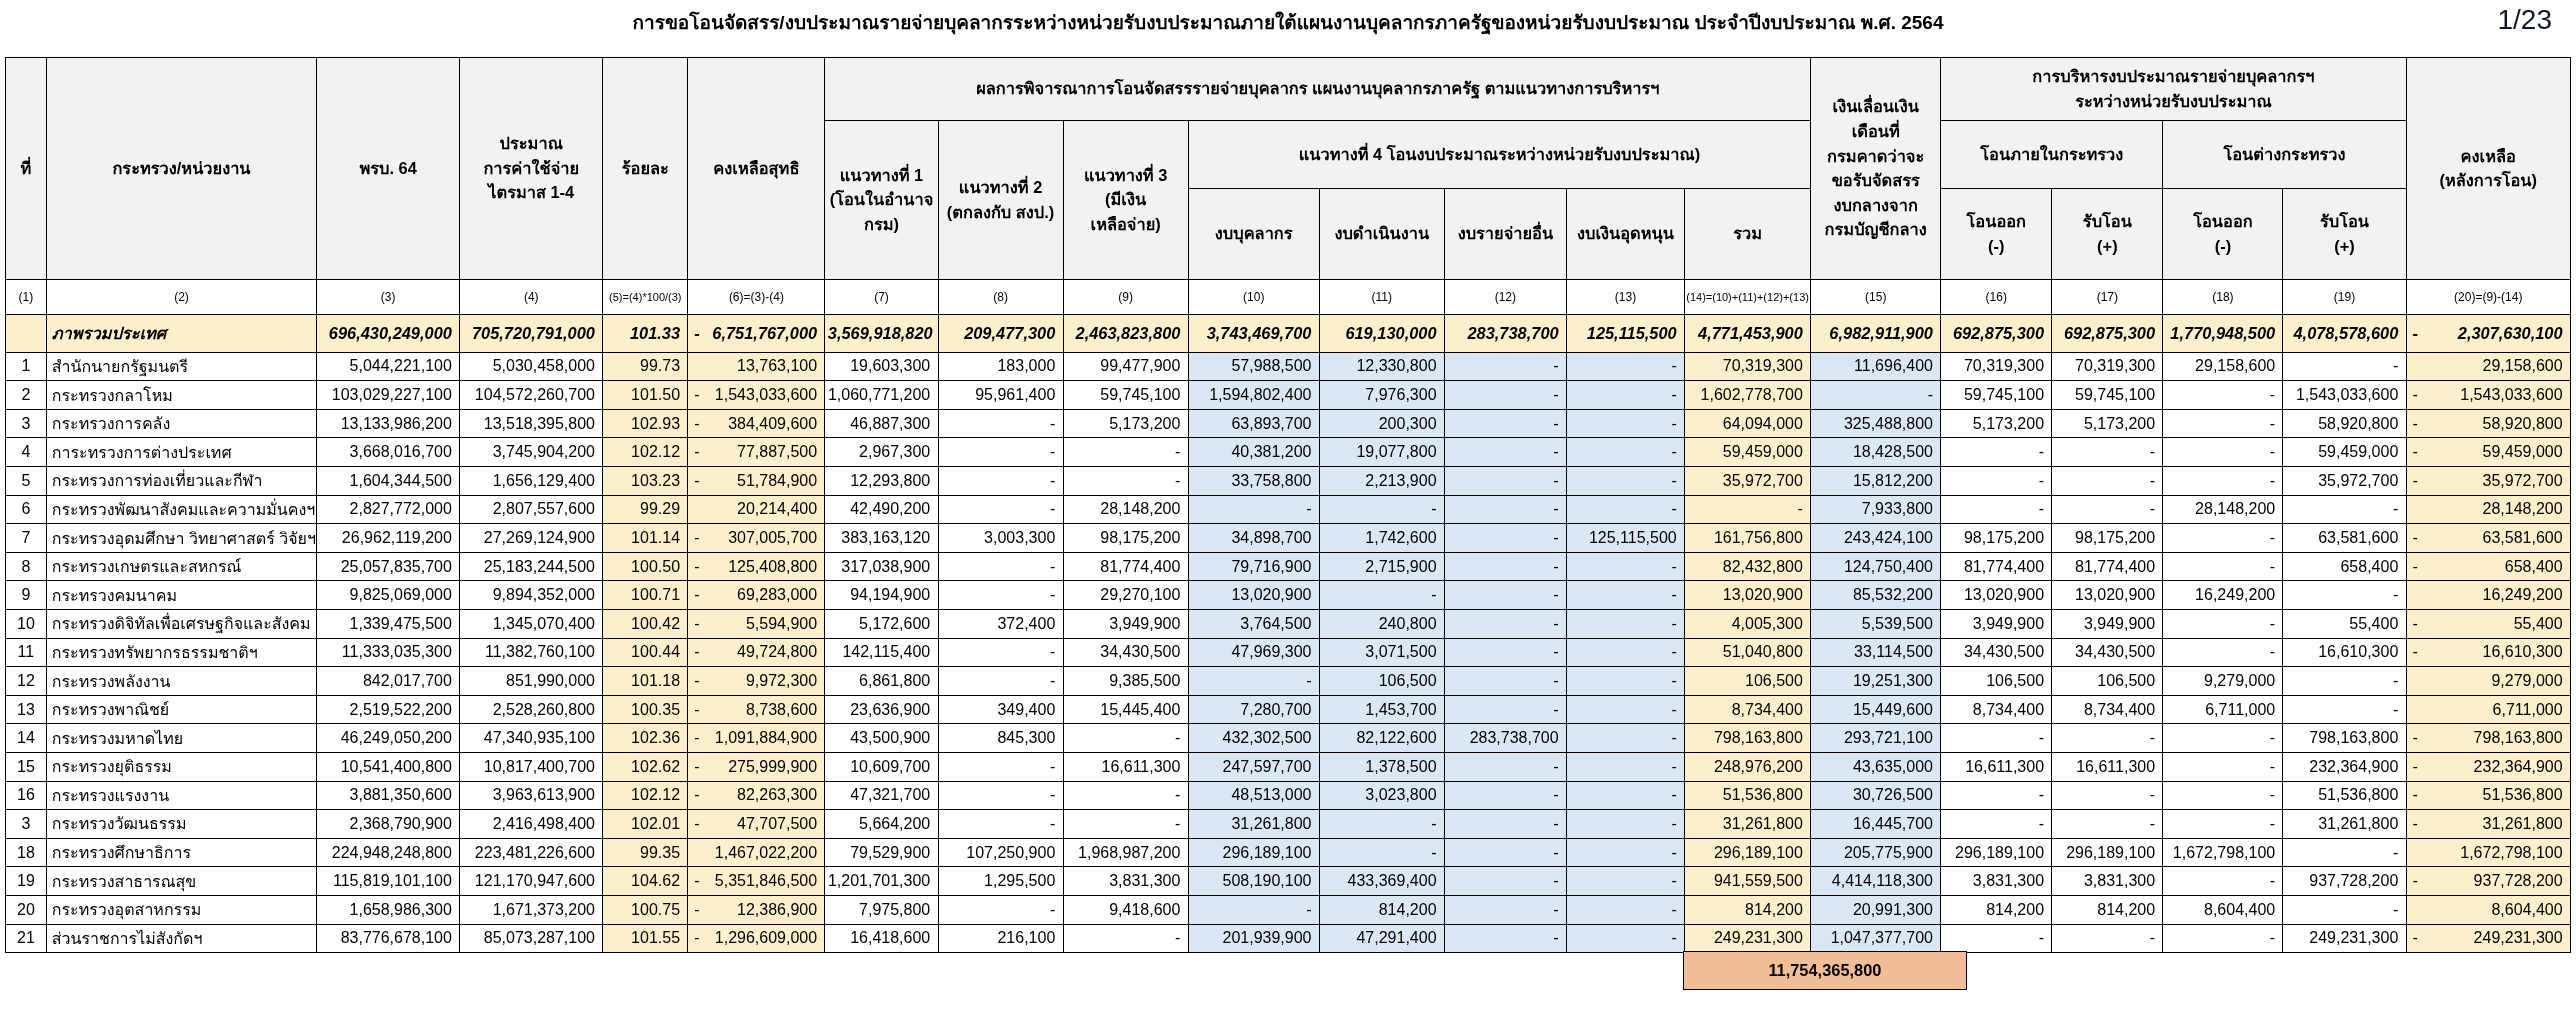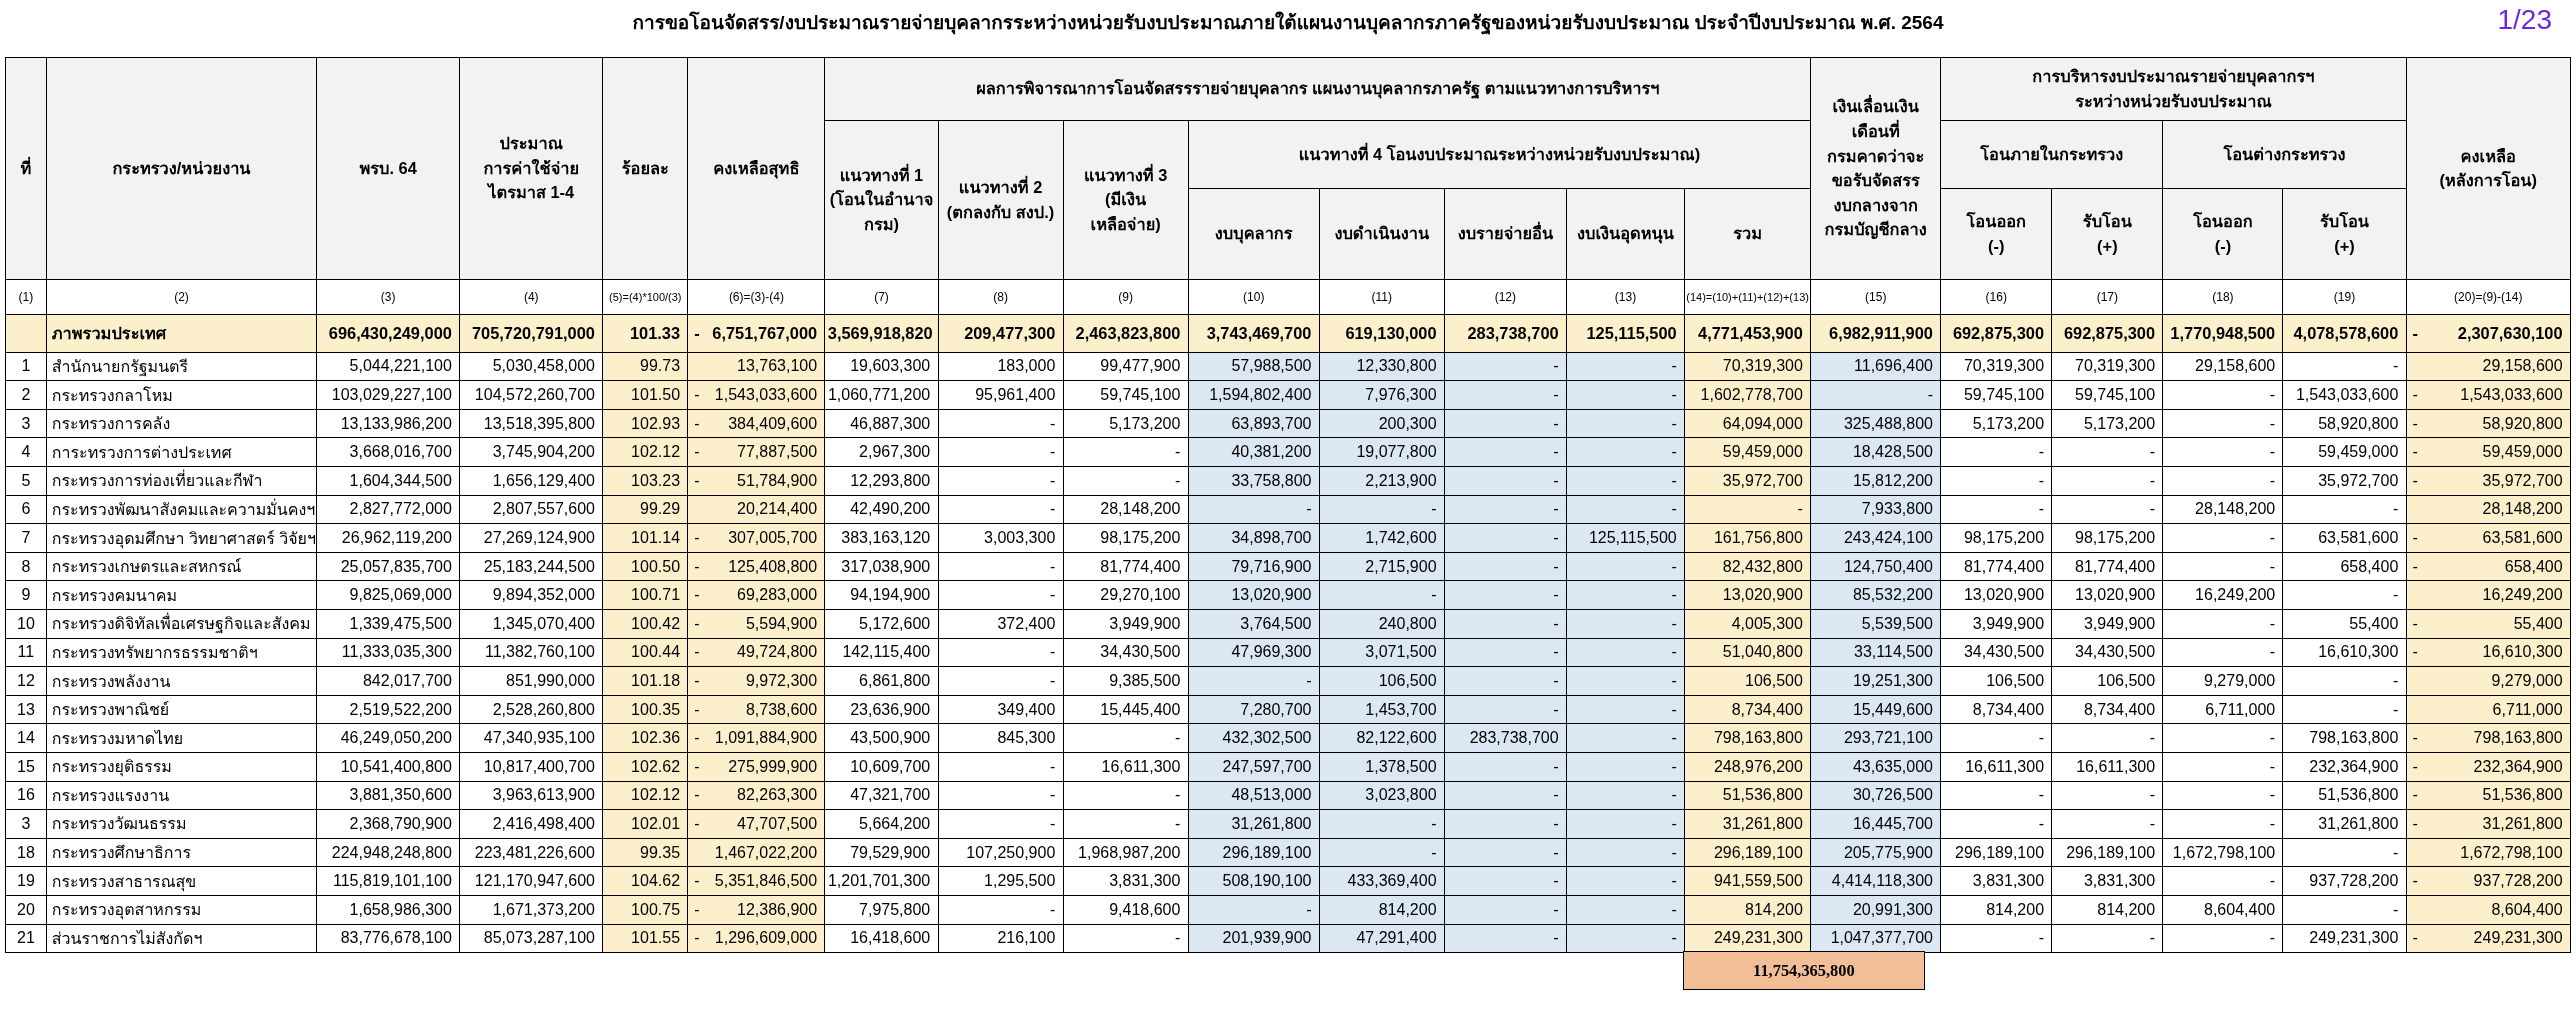--- a/index.html
+++ b/index.html
@@ -7,21 +7,21 @@
     --blue:#DBE8F4;
     --orange:#F2BE98;
     --hdr:#F2F2F2;
     --line:#000;
   }
   html,body{margin:0;padding:0;}
   body{
     width:2576px;height:1017px;background:#fff;color:#000;
     font-family:"Liberation Sans",sans-serif;position:relative;
   }
-  .page-number{position:absolute;top:3.6px;right:24px;font-size:28px;color:#6d28d9;}
+  .page-number{position:absolute;top:3.6px;right:24px;font-size:28px;color:#0f172a;}
   .doc-title{
     text-align:center;font-size:19px;font-weight:bold;padding-top:7px;height:36px;box-sizing:border-box;
   }
   .sheet{margin:20.7px 0 0 4.9px;position:relative;}
   table.budget{
     border-collapse:collapse;table-layout:fixed;width:2566px;
     border:1.8px solid var(--line);
   }
   table.budget th,table.budget td{
     border:1.2px solid var(--line);overflow:hidden;box-sizing:border-box;
@@ -36,32 +36,32 @@
   tr.formula td{
     background:#fff;text-align:center;font-size:12px;height:35px;vertical-align:middle;padding:0 1.2px;
   }
   tr.formula td.small{font-size:11px;}
   tr.data-row td{
     font-size:16px;height:28.6px;vertical-align:middle;
     text-align:right;padding:0 7.3px 0 2.4px;white-space:nowrap;
   }
   tr.data-row td.c-no{text-align:center;padding:0;}
   tr.data-row td.c-name{text-align:left;padding:0 2.4px 0 4.9px;}
-  tr.summary td{background:var(--yellow) !important;font-weight:bold;height:38px;font-size:16.4px;}
+  tr.summary td{background:var(--yellow) !important;font-weight:bold;height:38px;font-size:16.4px;font-style:italic;}
   td.c-y{background:var(--yellow);}
   td.c-b{background:var(--blue);}
   td.c-w{background:#fff;}
   td.dash{padding-right:35px;}
   td.neg{position:relative;}
   td.neg .neg-dash{position:absolute;left:6px;top:50%;transform:translateY(-50%);}
   .grand-total{
-    margin-left:1678px;margin-top:-1.8px;width:242px;height:39px;
+    margin-left:1678px;margin-top:-1.8px;width:284px;height:39px;
     background:var(--orange);border:1.8px solid var(--line);box-sizing:border-box;
     display:flex;align-items:center;justify-content:center;
-    font-size:16.4px;font-weight:bold;font-family:Liberation Serif, serif;
+    font-size:16.4px;font-weight:bold;
   }
 </style>
 </head>
 <body>
 
 <div class="page-number">1/23</div>
 <div class="doc-title">การขอโอนจัดสรร/งบประมาณรายจ่ายบุคลากรระหว่างหน่วยรับงบประมาณภายใต้แผนงานบุคลากรภาครัฐของหน่วยรับงบประมาณ ประจำปีงบประมาณ พ.ศ. 2564</div>
 
 <div class="sheet">
   <table class="budget">

